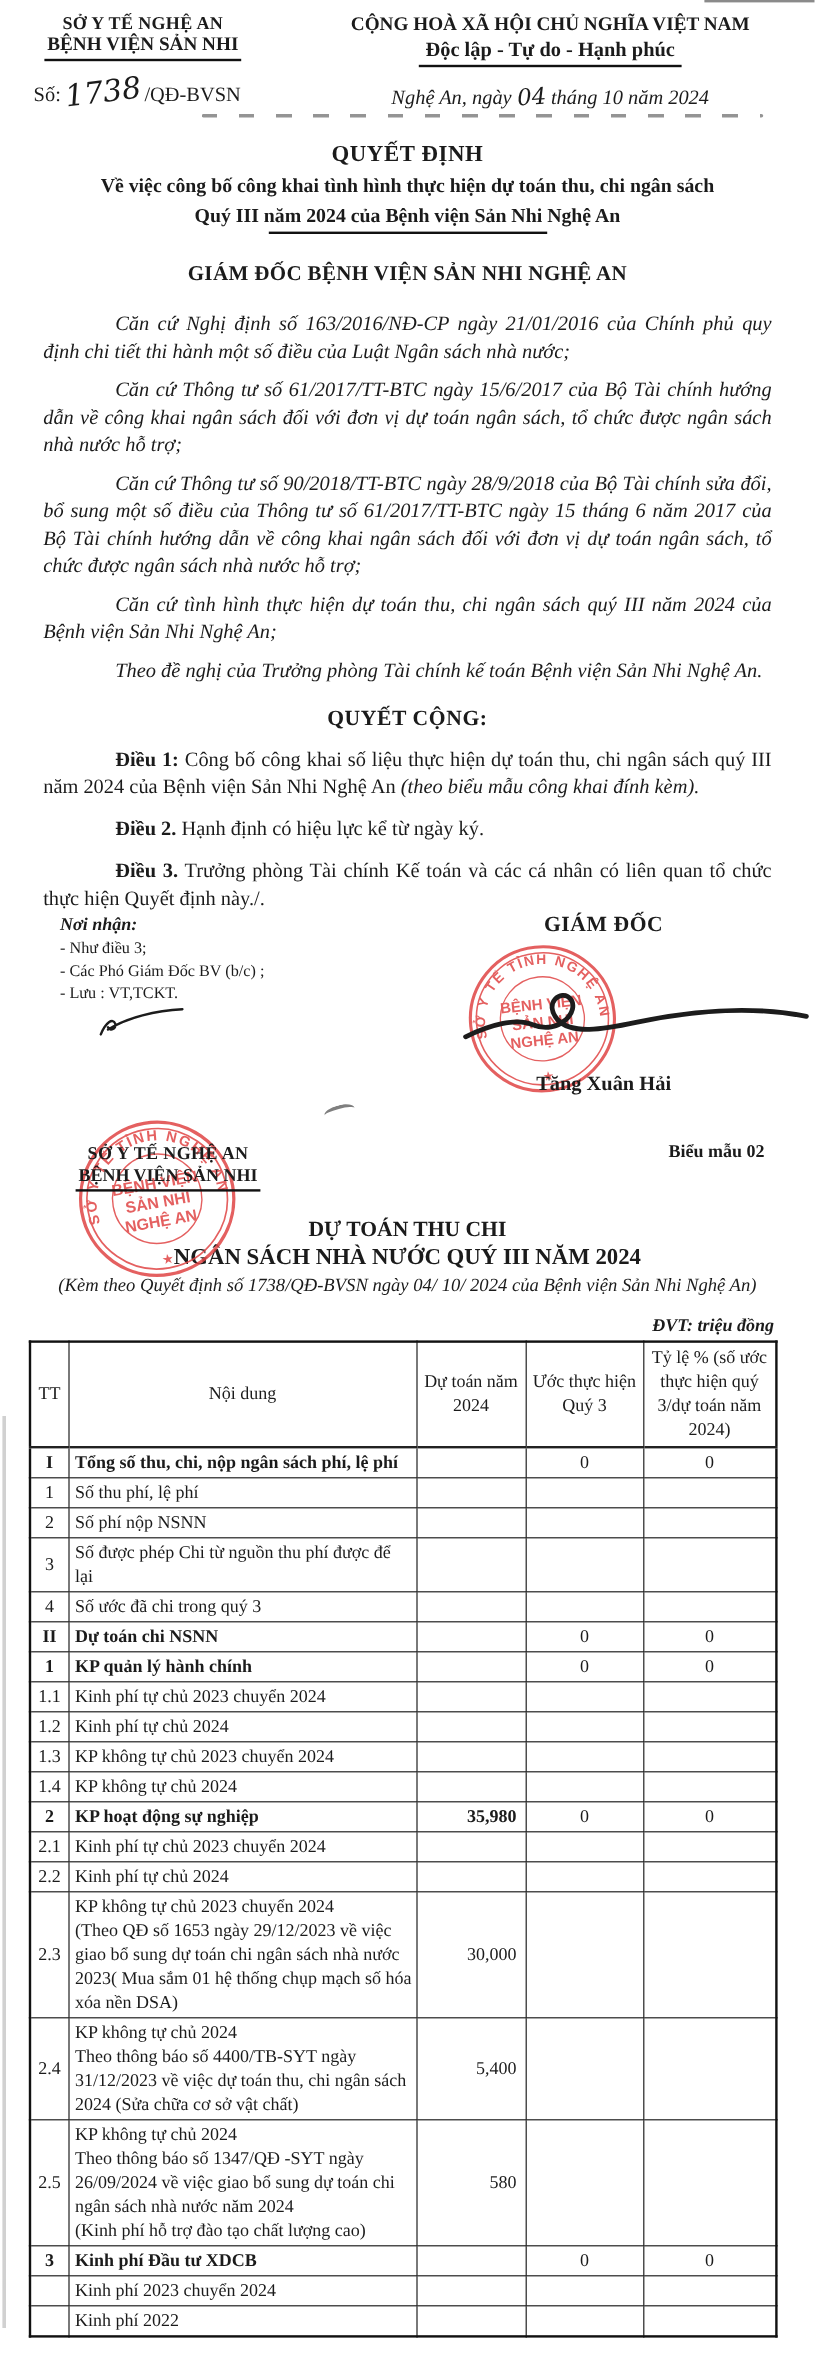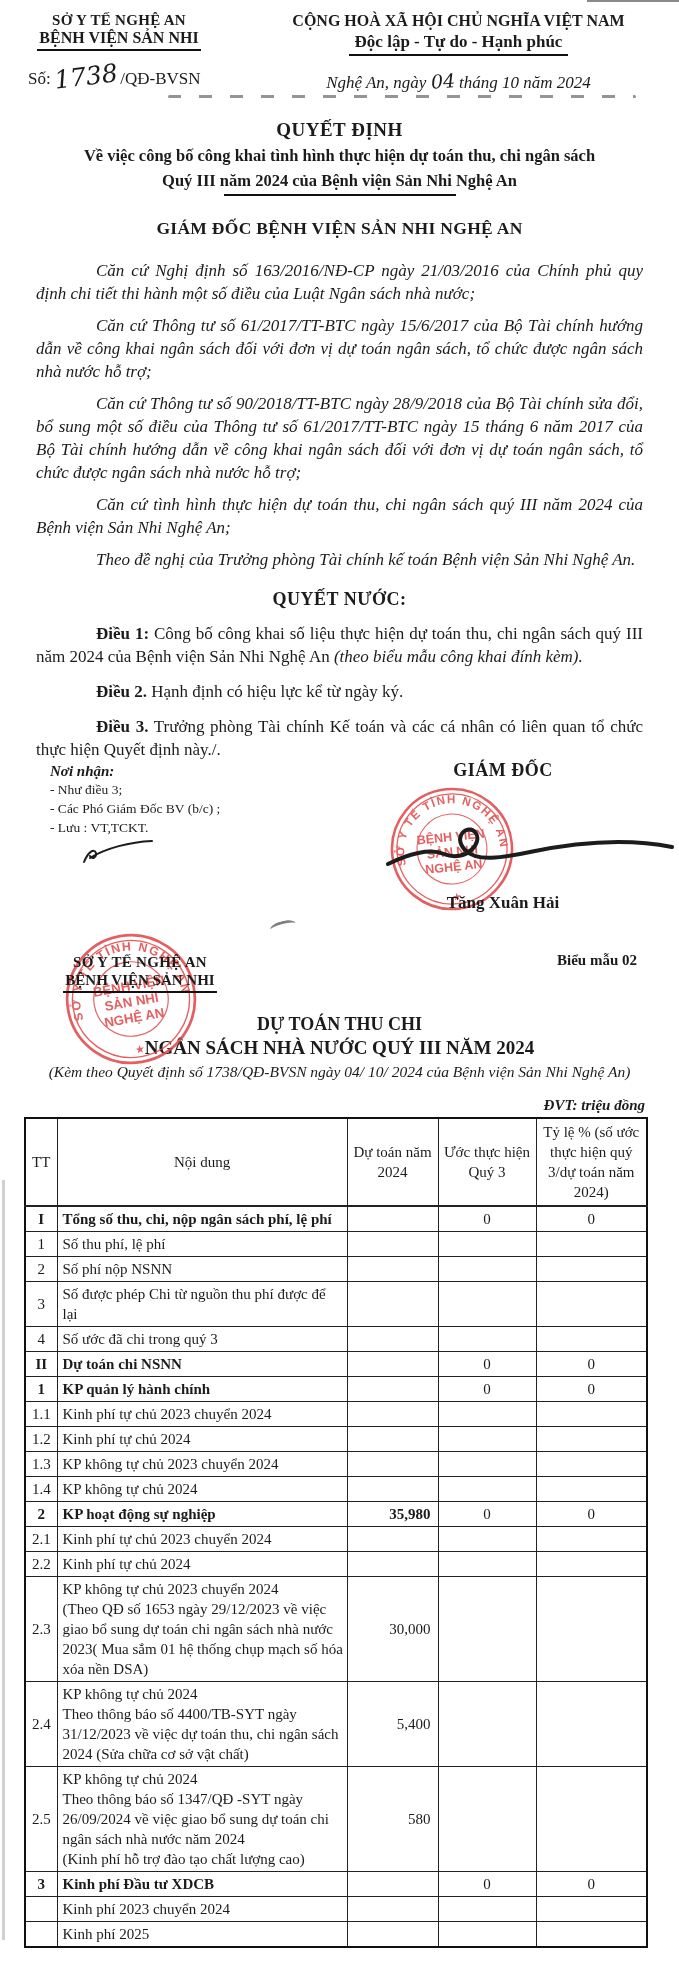--- a/index.html
+++ b/index.html
@@ -106,27 +106,27 @@
   <div class="title-block">
     <div class="doc-title">QUYẾT ĐỊNH</div>
     <div class="subject">Về việc công bố công khai tình hình thực hiện dự toán thu, chi ngân sách</div>
     <div class="subject">Quý III năm 2024 của Bệnh viện Sản Nhi Nghệ An</div>
     <div class="subject-underline"></div>
   </div>
 
   <div class="issuer">GIÁM ĐỐC BỆNH VIỆN SẢN NHI NGHỆ AN</div>
 
   <div class="bodytext">
-    <p class="recital">Căn cứ Nghị định số 163/2016/NĐ-CP ngày 21/03/2016 của Chính phủ quy định chi tiết thi hành một số điều của Luật Ngân sách nhà nước;</p>
+    <p class="recital">Căn cứ Nghị định số 163/2016/NĐ-CP ngày 21/01/2016 của Chính phủ quy định chi tiết thi hành một số điều của Luật Ngân sách nhà nước;</p>
     <p class="recital">Căn cứ Thông tư số 61/2017/TT-BTC ngày 15/6/2017 của Bộ Tài chính hướng dẫn về công khai ngân sách đối với đơn vị dự toán ngân sách, tổ chức được ngân sách nhà nước hỗ trợ;</p>
     <p class="recital">Căn cứ Thông tư số 90/2018/TT-BTC ngày 28/9/2018 của Bộ Tài chính sửa đổi, bổ sung một số điều của Thông tư số 61/2017/TT-BTC ngày 15 tháng 6 năm 2017 của Bộ Tài chính hướng dẫn về công khai ngân sách đối với đơn vị dự toán ngân sách, tổ chức được ngân sách nhà nước hỗ trợ;</p>
     <p class="recital">Căn cứ tình hình thực hiện dự toán thu, chi ngân sách quý III năm 2024 của Bệnh viện Sản Nhi Nghệ An;</p>
     <p class="recital">Theo đề nghị của Trưởng phòng Tài chính kế toán Bệnh viện Sản Nhi Nghệ An.</p>
 
-    <div class="decision-word">QUYẾT NƯỚC:</div>
+    <div class="decision-word">QUYẾT CỘNG:</div>
 
     <p class="article"><b>Điều 1:</b> <span>Công bố công khai số liệu thực hiện dự toán thu, chi ngân sách quý III năm 2024 của Bệnh viện Sản Nhi Nghệ An</span> <i>(theo biểu mẫu công khai đính kèm).</i></p>
     <p class="article"><b>Điều 2.</b> <span>Hạnh định có hiệu lực kể từ ngày ký.</span></p>
     <p class="article"><b>Điều 3.</b> <span>Trưởng phòng Tài chính Kế toán và các cá nhân có liên quan tổ chức thực hiện Quyết định này./.</span></p>
   </div>
 
   <div class="sig-area">
     <div class="recipients">
       <div class="recipients-heading">Nơi nhận:</div>
       <div class="recipient-item">- Như điều 3;</div>
@@ -335,21 +335,21 @@
           </tr>
           <tr>
             <td class="tt"></td>
             <td class="ct">Kinh phí  2023 chuyển 2024</td>
             <td class="dt"></td>
             <td class="uc"></td>
             <td class="tl"></td>
           </tr>
           <tr>
             <td class="tt"></td>
-            <td class="ct">Kinh phí  2025</td>
+            <td class="ct">Kinh phí  2022</td>
             <td class="dt"></td>
             <td class="uc"></td>
             <td class="tl"></td>
           </tr>
         </tbody>
     </table>
   </div>
 
 </div>
 

